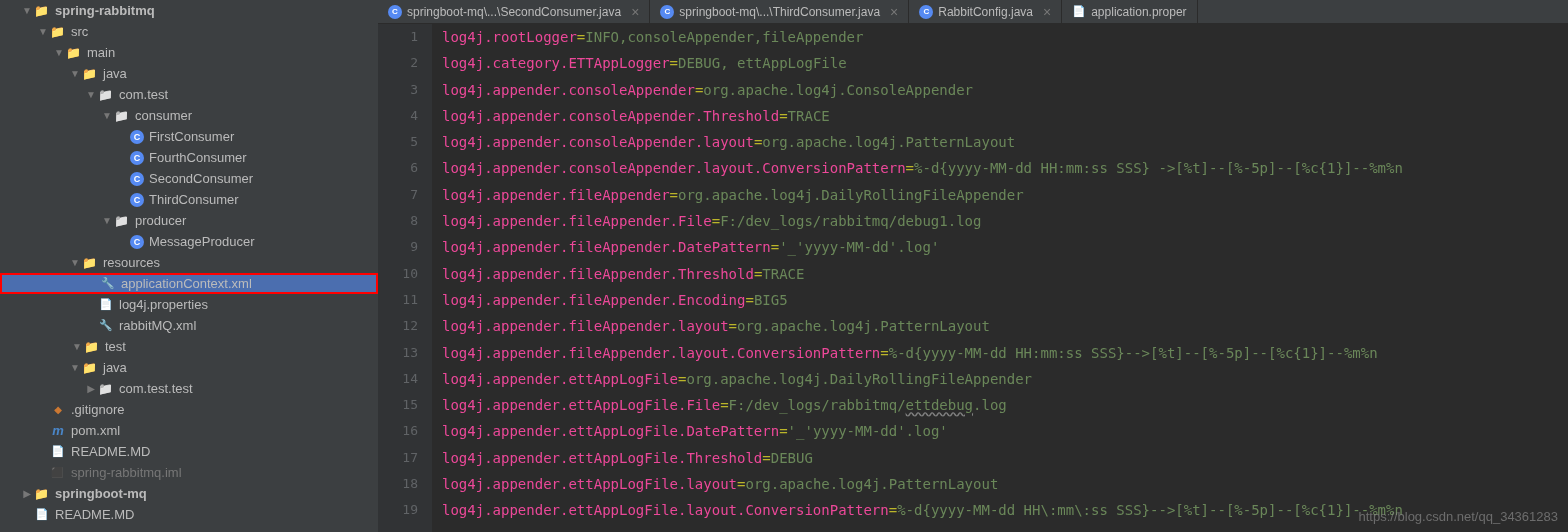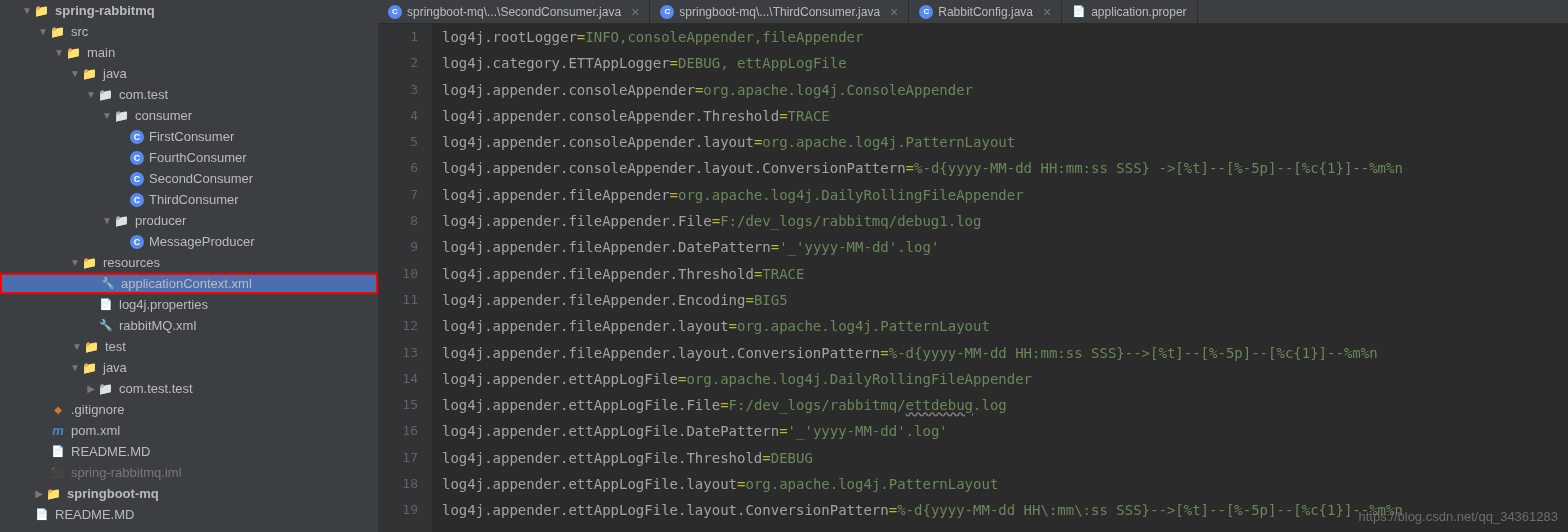--- a/index.html
+++ b/index.html
@@ -133,21 +133,21 @@
       line-height: 26.3px;
       user-select: none;
     }
     .code {
       flex: 1;
       padding-left: 10px;
       font-size: 14px;
       line-height: 26.3px;
       white-space: pre;
     }
-    .orange { color: #a3a3a3; }
+    .orange { color: #ec4899; }
     .yellow { color: #bbb529; }
     .green { color: #6a8759; }
     .watermark {
       position: absolute;
       bottom: 8px;
       right: 10px;
       color: #888;
       font-size: 13px;
       font-family: Arial, sans-serif;
       opacity: 0.7;
@@ -266,21 +266,21 @@
       <div class="tree-item" style="padding-left: 38px;">
         <span class="arrow none"></span>
         <span class="icon icon-md"></span>
         <span>README.MD</span>
       </div>
       <div class="tree-item" style="padding-left: 38px; color: rgb(119, 119, 119);">
         <span class="arrow none"></span>
         <span class="icon icon-iml"></span>
         <span>spring-rabbitmq.iml</span>
       </div>
-      <div class="tree-item" style="padding-left: 34px;">
+      <div class="tree-item" style="padding-left: 22px;">
         <span class="arrow right"></span>
         <span class="icon icon-module"></span>
         <span style="font-weight: bold;">springboot-mq</span>
       </div>
       <div class="tree-item" style="padding-left: 22px;">
         <span class="arrow none"></span>
         <span class="icon icon-md"></span>
         <span>README.MD</span>
       </div>
     </div>

